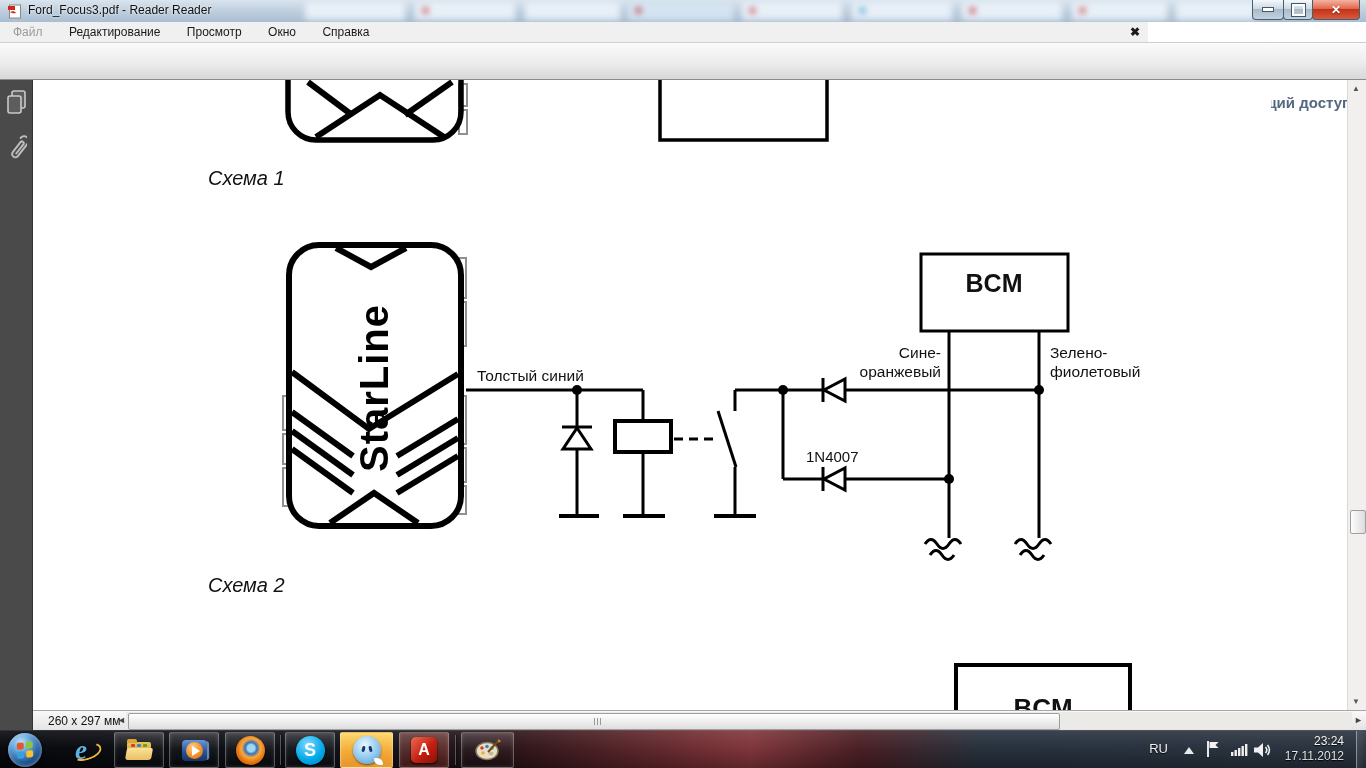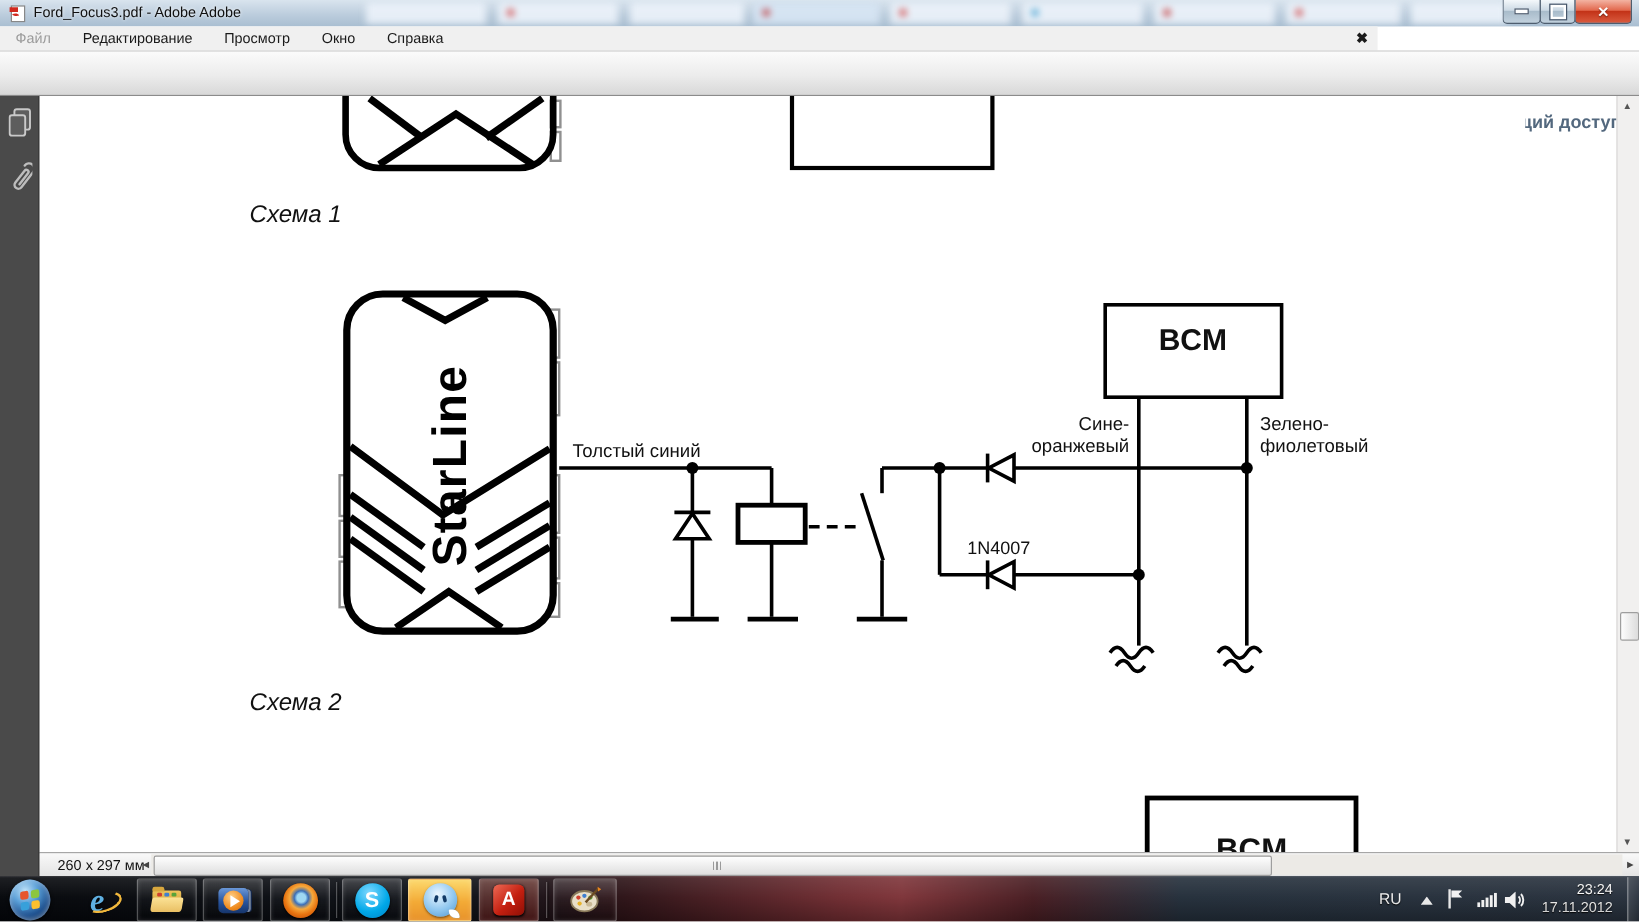--- a/index.html
+++ b/index.html
@@ -159,21 +159,21 @@
   <div class="bgtab" style="left:1072px;width:95px">
       <i style="left:8px;background:#c33"></i>
     </div>
   <div class="bgtab" style="left:1176px;width:80px"></div>
 
   <svg class="abs pdfico" viewBox="0 0 15 15">
     <rect x="2.5" y="1" width="11" height="13" fill="#fff" stroke="#888" stroke-width="1"></rect>
     <path d="M1 2 h7 v4 h-7 z" fill="#d1281e"></path>
     <path d="M3 8 c2 -1 5 -1 6 1 c-2 .5 -4 .5 -6 -1z" fill="#d1281e"></path>
   </svg>
-  <span class="abs win-title">Ford_Focus3.pdf - Adobe Adobe</span>
+  <span class="abs win-title">Ford_Focus3.pdf - Reader Reader</span>
 
   <div class="abs winbtns">
     <div class="wbtn min">
         <span class="glyph-min"></span>
       </div>
     <div class="wbtn max">
         <span class="glyph-max"></span>
       </div>
     <div class="wbtn close">
         <span class="glyph-x">✕</span>

